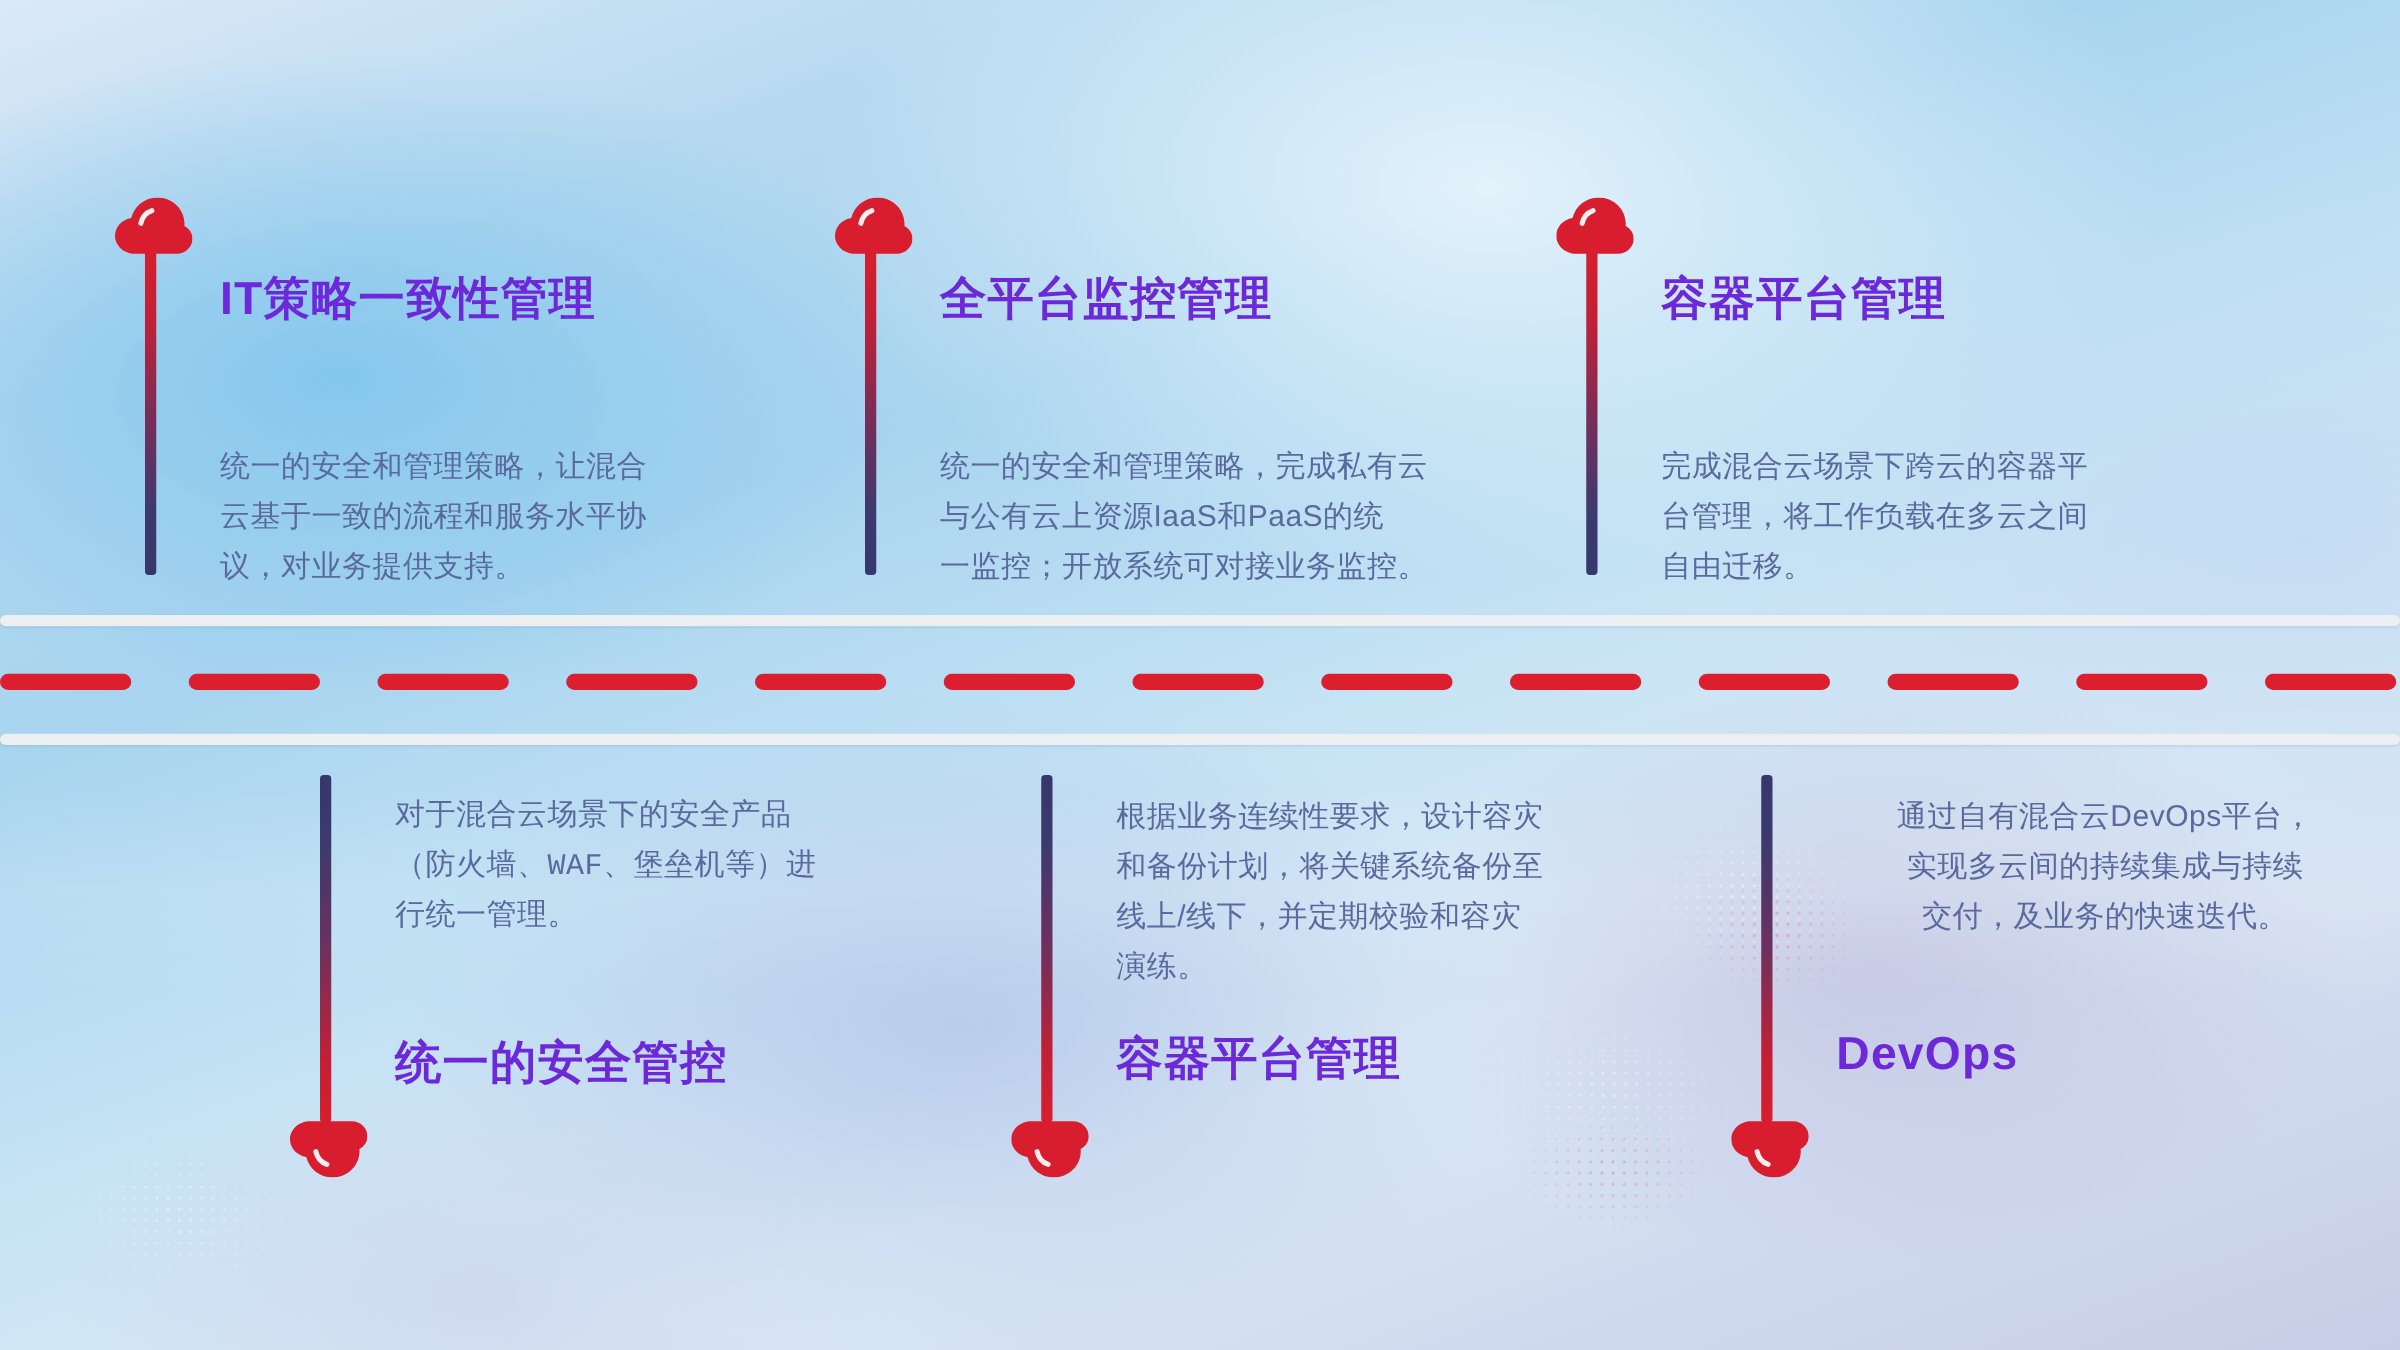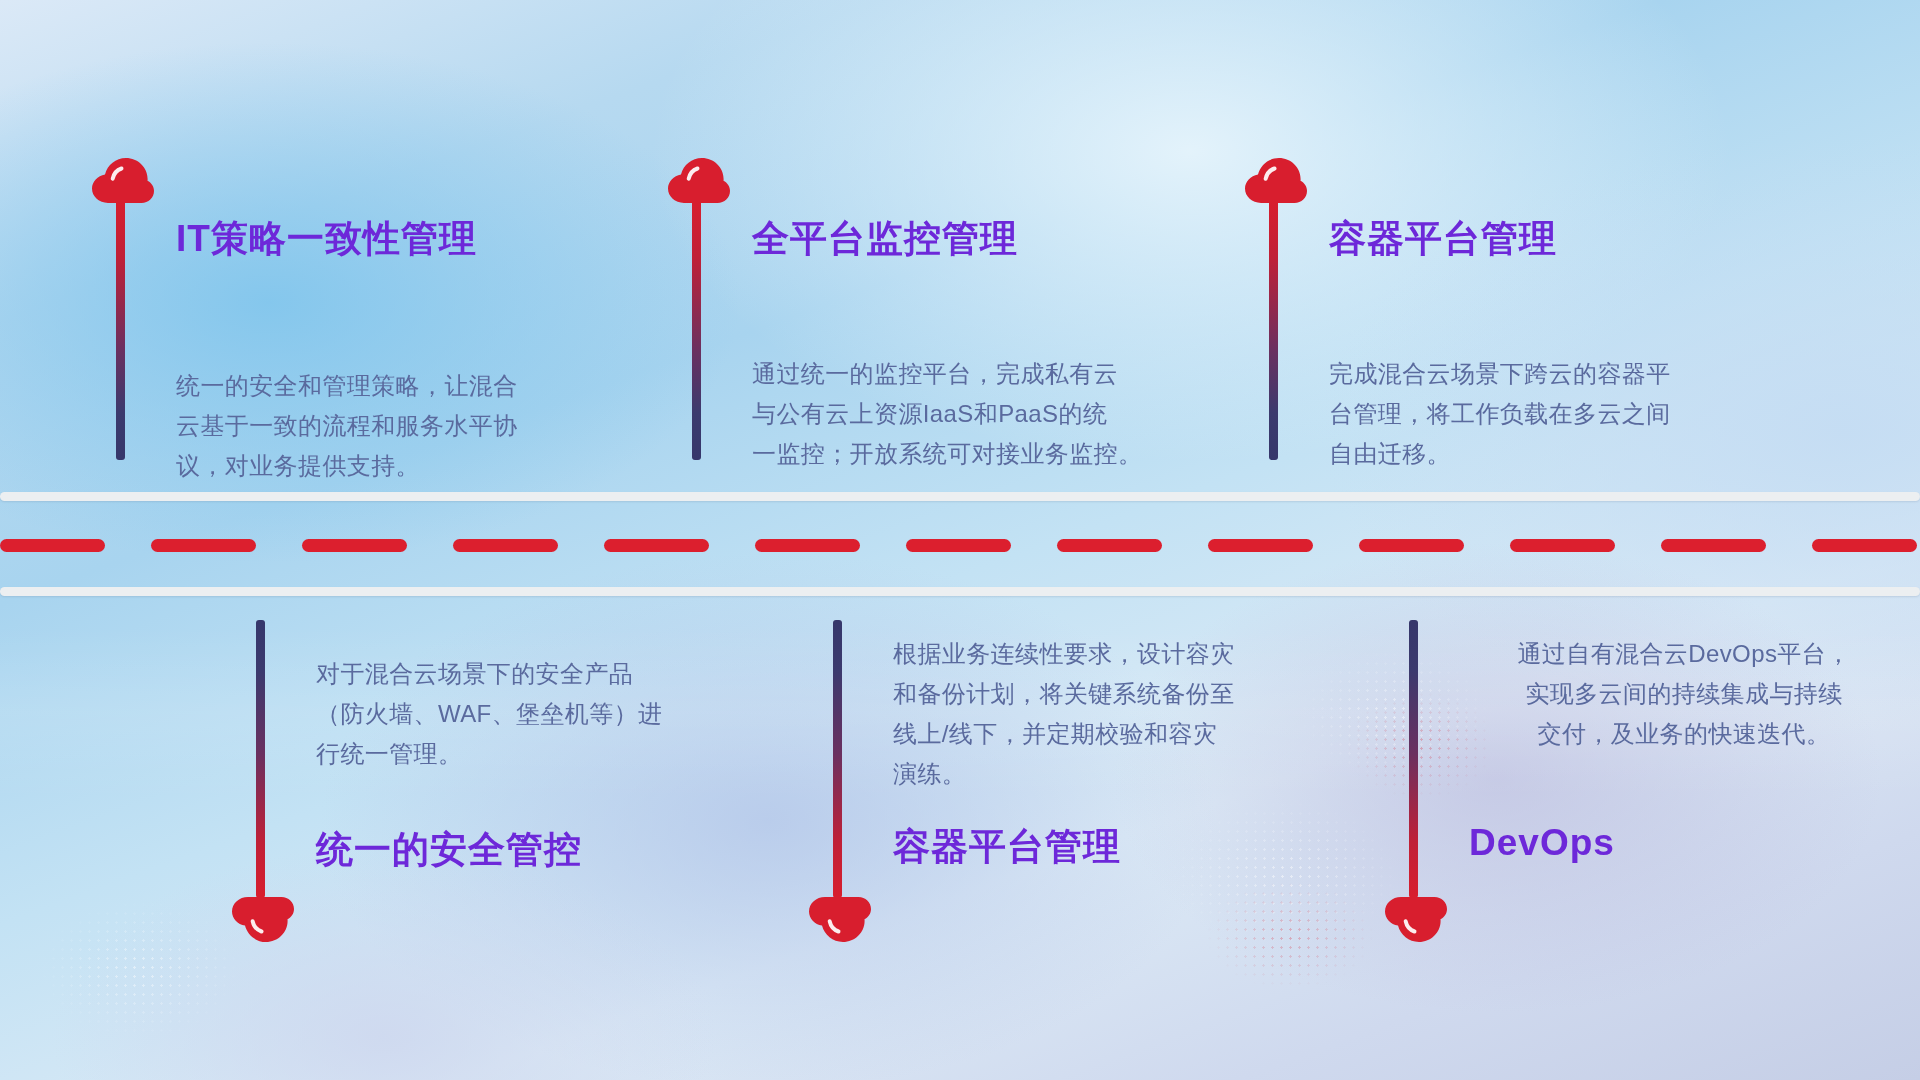--- a/index.html
+++ b/index.html
@@ -121,56 +121,56 @@
 
 <div class="col">
   <div class="cloud" style="left:92px;top:158px;">
     <svg viewBox="0 0 62 46">
         <path d="M16 45C7.2 45 0 38.6 0 30.6c0-7.1 5.6-13 13-14.2C15.4 7 23.8 0 33.9 0 45.9 0 55.6 9.4 55.6 21c0 .6 0 1.2-.1 1.8C59.4 24.7 62 28.6 62 33c0 6.6-5.6 12-12.5 12H16z" fill="#d81e2e"></path>
         <path d="M29.5 10.5c-4.6 1.6-7.8 5.4-8.8 10.2" stroke="#ffffff" stroke-width="4" stroke-linecap="round" fill="none" opacity=".92"></path>
       </svg>
   </div>
   <div class="stem top" style="left:116px;top:200px;height:260px;"></div>
   <div class="heading" style="left:176px;top:214px;">IT策略一致性管理</div>
-  <div class="body" style="left:176px;top:354px;width:430px;margin-top:12px;">统一的安全和管理策略，让混合
+  <div class="body" style="left:176px;top:354px;width:430px;">统一的安全和管理策略，让混合
 云基于一致的流程和服务水平协
 议，对业务提供支持。</div>
 </div>
 
 <div class="col">
   <div class="cloud" style="left:668px;top:158px;">
     <svg viewBox="0 0 62 46">
         <path d="M16 45C7.2 45 0 38.6 0 30.6c0-7.1 5.6-13 13-14.2C15.4 7 23.8 0 33.9 0 45.9 0 55.6 9.4 55.6 21c0 .6 0 1.2-.1 1.8C59.4 24.7 62 28.6 62 33c0 6.6-5.6 12-12.5 12H16z" fill="#d81e2e"></path>
         <path d="M29.5 10.5c-4.6 1.6-7.8 5.4-8.8 10.2" stroke="#ffffff" stroke-width="4" stroke-linecap="round" fill="none" opacity=".92"></path>
       </svg>
   </div>
   <div class="stem top" style="left:692px;top:200px;height:260px;"></div>
   <div class="heading" style="left:752px;top:214px;">全平台监控管理</div>
-  <div class="body" style="left:752px;top:354px;width:440px;">通过统一的监控平台，完成私有云
+  <div class="body" style="left:752px;top:354px;width:440px;">统一的安全和管理策略，完成私有云
 与公有云上资源IaaS和PaaS的统
 一监控；开放系统可对接业务监控。</div>
 </div>
 
 <div class="col">
   <div class="cloud" style="left:1245px;top:158px;">
     <svg viewBox="0 0 62 46">
         <path d="M16 45C7.2 45 0 38.6 0 30.6c0-7.1 5.6-13 13-14.2C15.4 7 23.8 0 33.9 0 45.9 0 55.6 9.4 55.6 21c0 .6 0 1.2-.1 1.8C59.4 24.7 62 28.6 62 33c0 6.6-5.6 12-12.5 12H16z" fill="#d81e2e"></path>
         <path d="M29.5 10.5c-4.6 1.6-7.8 5.4-8.8 10.2" stroke="#ffffff" stroke-width="4" stroke-linecap="round" fill="none" opacity=".92"></path>
       </svg>
   </div>
   <div class="stem top" style="left:1269px;top:200px;height:260px;"></div>
   <div class="heading" style="left:1329px;top:214px;">容器平台管理</div>
   <div class="body" style="left:1329px;top:354px;width:430px;">完成混合云场景下跨云的容器平
 台管理，将工作负载在多云之间
 自由迁移。</div>
 </div>
 
 <div class="col">
   <div class="stem bottom" style="left:256px;top:620px;height:278px;"></div>
-  <div class="body" style="left:316px;top:654px;width:430px;">对于混合云场景下的安全产品
+  <div class="body" style="left:316px;top:634px;width:430px;font-family:Liberation Mono, monospace;">对于混合云场景下的安全产品
 （防火墙、WAF、堡垒机等）进
 行统一管理。</div>
   <div class="heading" style="left:316px;top:825px;">统一的安全管控</div>
   <div class="cloud flip" style="left:232px;top:896px;">
     <svg viewBox="0 0 62 46">
         <path d="M16 45C7.2 45 0 38.6 0 30.6c0-7.1 5.6-13 13-14.2C15.4 7 23.8 0 33.9 0 45.9 0 55.6 9.4 55.6 21c0 .6 0 1.2-.1 1.8C59.4 24.7 62 28.6 62 33c0 6.6-5.6 12-12.5 12H16z" fill="#d81e2e"></path>
         <path d="M29.5 10.5c-4.6 1.6-7.8 5.4-8.8 10.2" stroke="#ffffff" stroke-width="4" stroke-linecap="round" fill="none" opacity=".92"></path>
       </svg>
   </div>
 </div>

